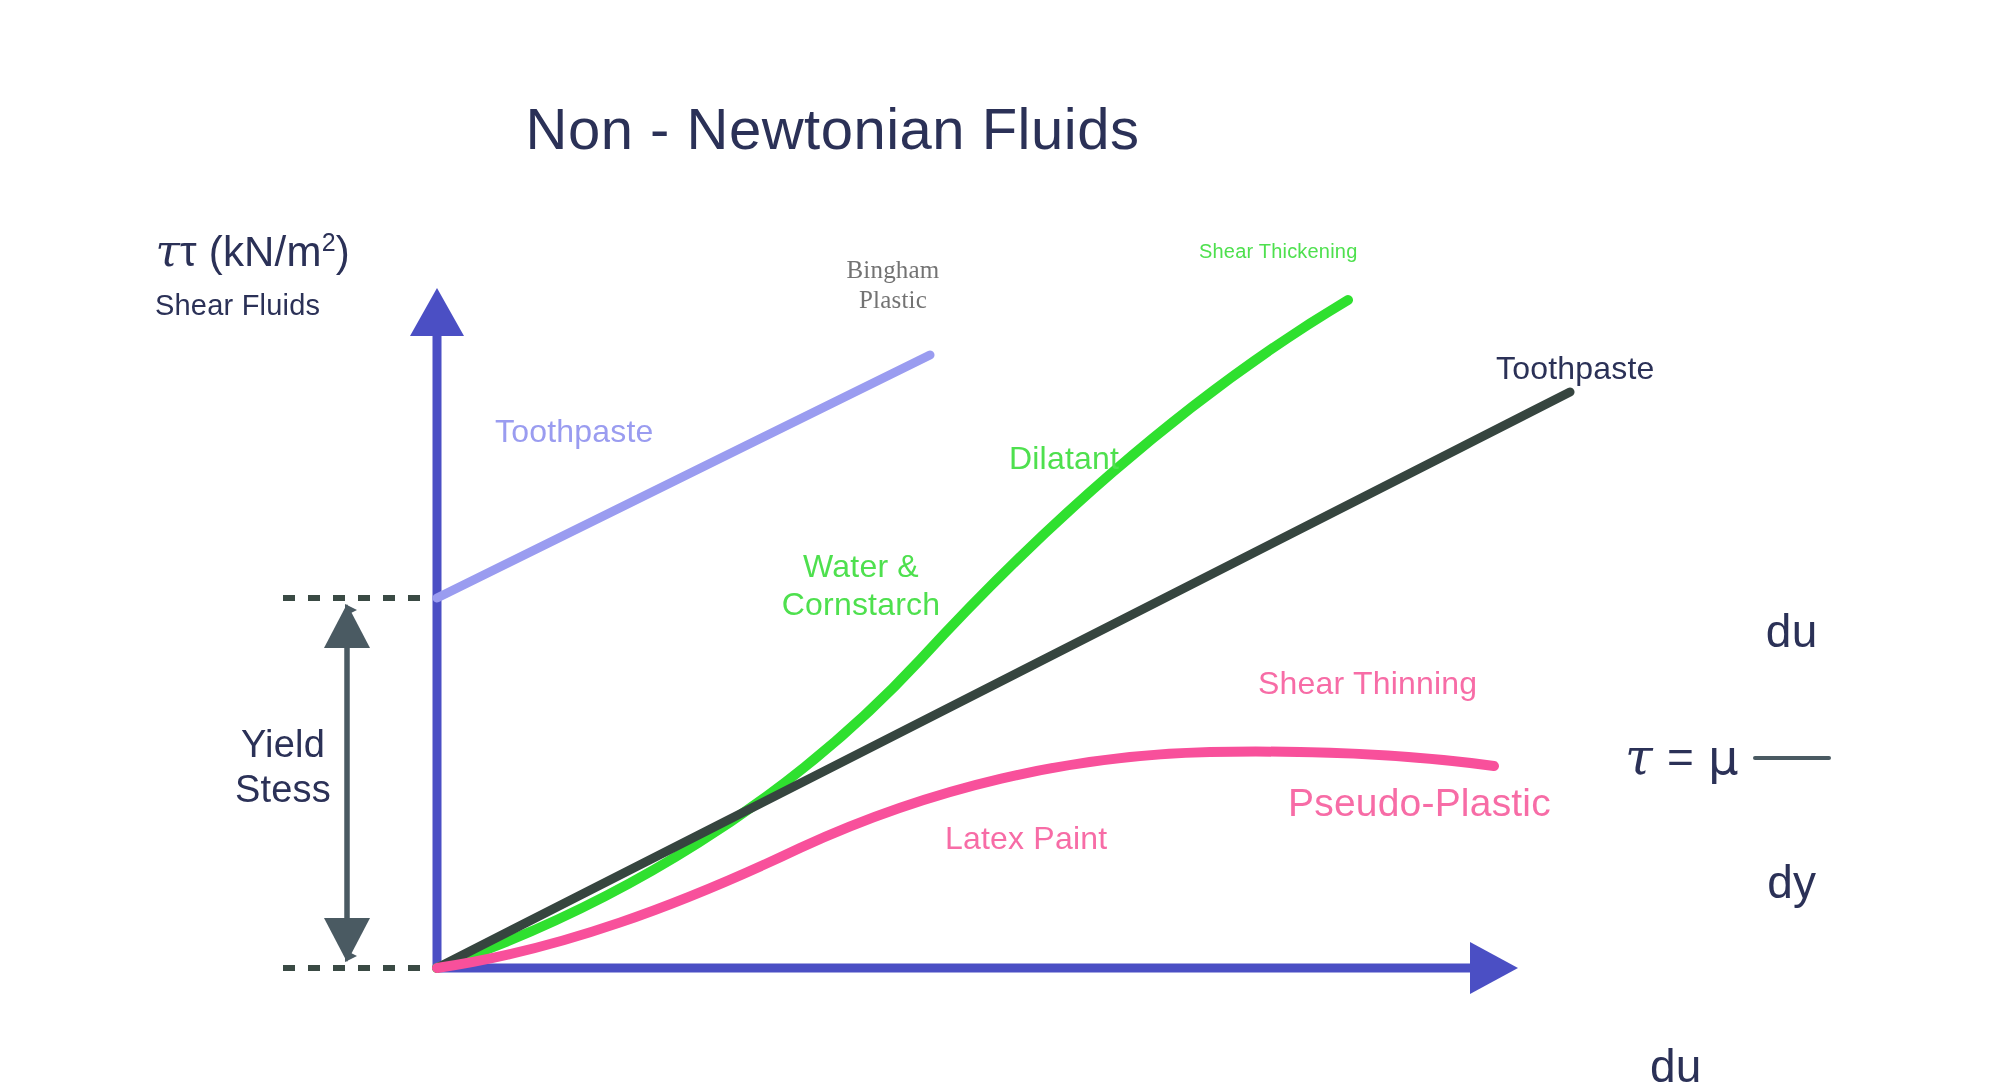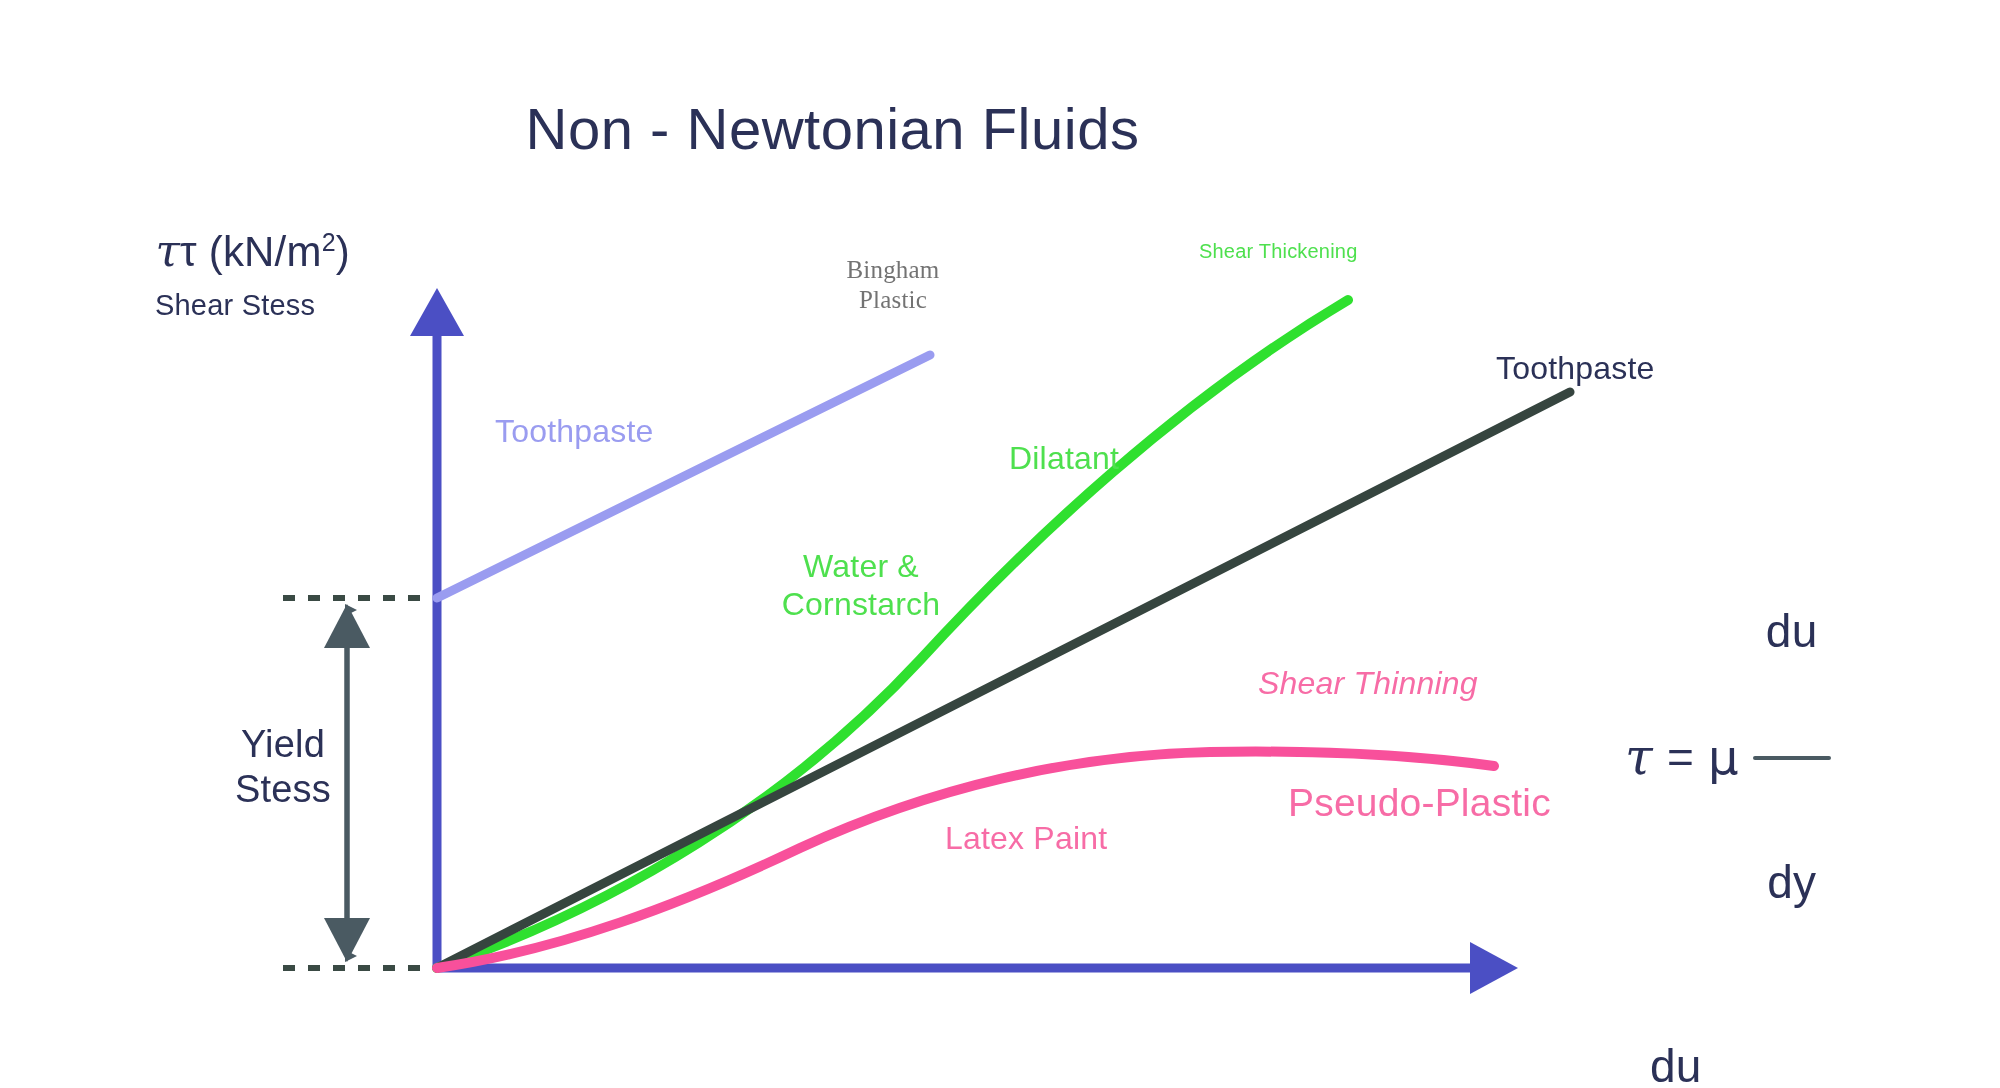--- a/index.html
+++ b/index.html
@@ -84,21 +84,21 @@
   #formula .tau { font-family: "DejaVu Serif", serif; font-style: italic; font-size: 50px; }
   #formula .mu  { font-family: "DejaVu Sans", sans-serif; font-size: 48px; }
 
   
   #label-bingham      { left: 808px;  top: 255px;  font-size: 25px; color: #737373; text-align: center; width: 170px; font-family: Liberation Serif, serif; }
   #label-toothpaste   { left: 495px;  top: 413px;  font-size: 32px; color: #9a9cf0; }
   #label-shear-thick  { left: 1182px; top: 240px;  font-size: 20px; color: #4ee04e; margin-left: 17px; }
   #label-dilatant     { left: 1009px; top: 440px;  font-size: 32px; color: #4ee04e; }
   #label-water-corn   { left: 756px;  top: 548px;  font-size: 32px; color: #4ee04e; text-align: center; width: 210px; }
   #label-newtonian    { left: 1496px; top: 350px;  font-size: 32px; color: #2b3157; }
-  #label-shear-thin   { left: 1258px; top: 665px;  font-size: 32px; color: #f76ca6; font-style: italic; }
+  #label-shear-thin   { left: 1258px; top: 665px;  font-size: 32px; color: #f76ca6; }
   #label-pseudo       { left: 1288px; top: 780px;  font-size: 39px; color: #f76ca6; }
   #label-latex        { left: 945px;  top: 820px;  font-size: 32px; color: #f76ca6; }
   #label-yield-stress { left: 228px;  top: 722px;  font-size: 38px; color: #2b3157; text-align: center; width: 110px; }
 </style>
 </head>
 <body>
 
 <div id="stage">
 
   <svg class="chart" viewBox="0 0 2000 1088">
@@ -139,21 +139,21 @@
     <path d="M437 968 C 560 950, 680 905, 800 848 C 930 788, 1070 755, 1210 752 C 1320 750, 1420 756, 1494 766" fill="none" stroke="#f8509b" stroke-width="10" stroke-linecap="round"></path>
 
   </svg>
 
   <div class="lbl" id="title">Non - Newtonian Fluids</div>
 
   <div class="lbl" id="y-axis-unit">
     <span class="tau">𝜏</span><span>τ (kN/m</span><sup>2</sup><span>)</span>
   </div>
 
-  <div class="lbl" id="shear-stress-label">Shear Stess</div>
+  <div class="lbl" id="shear-stress-label">Shear Fluids</div>
 
   <div class="lbl" id="x-axis-title">
     <span class="frac">
       <span class="num">du</span>
       
       
     </span>
   </div>
 
   <div class="lbl" id="formula">

